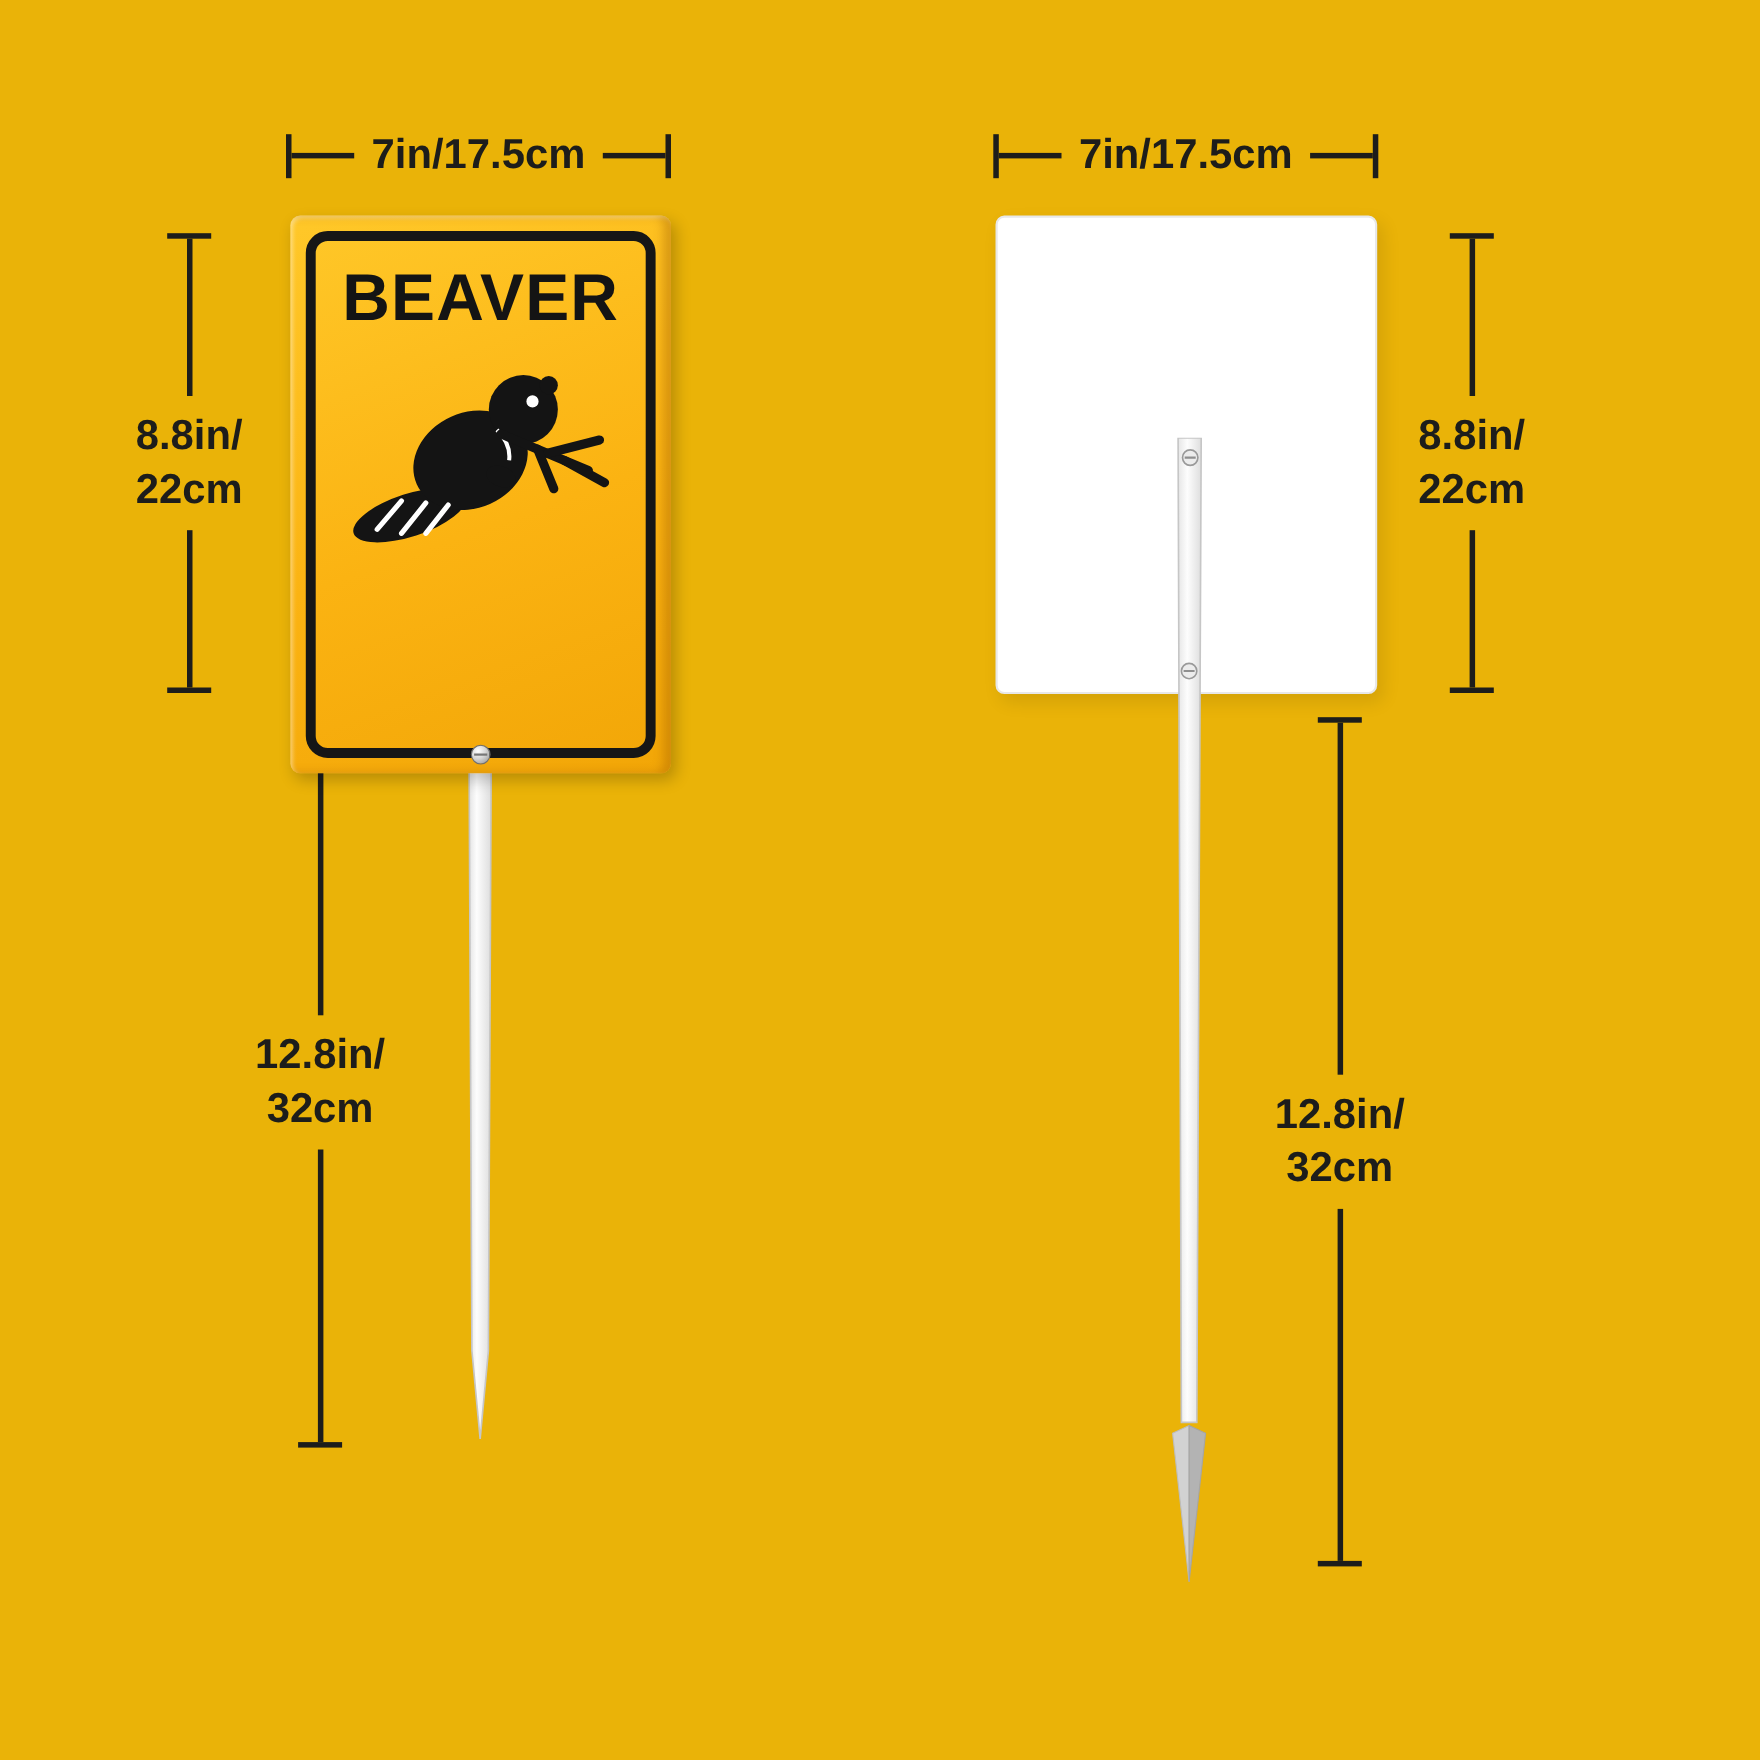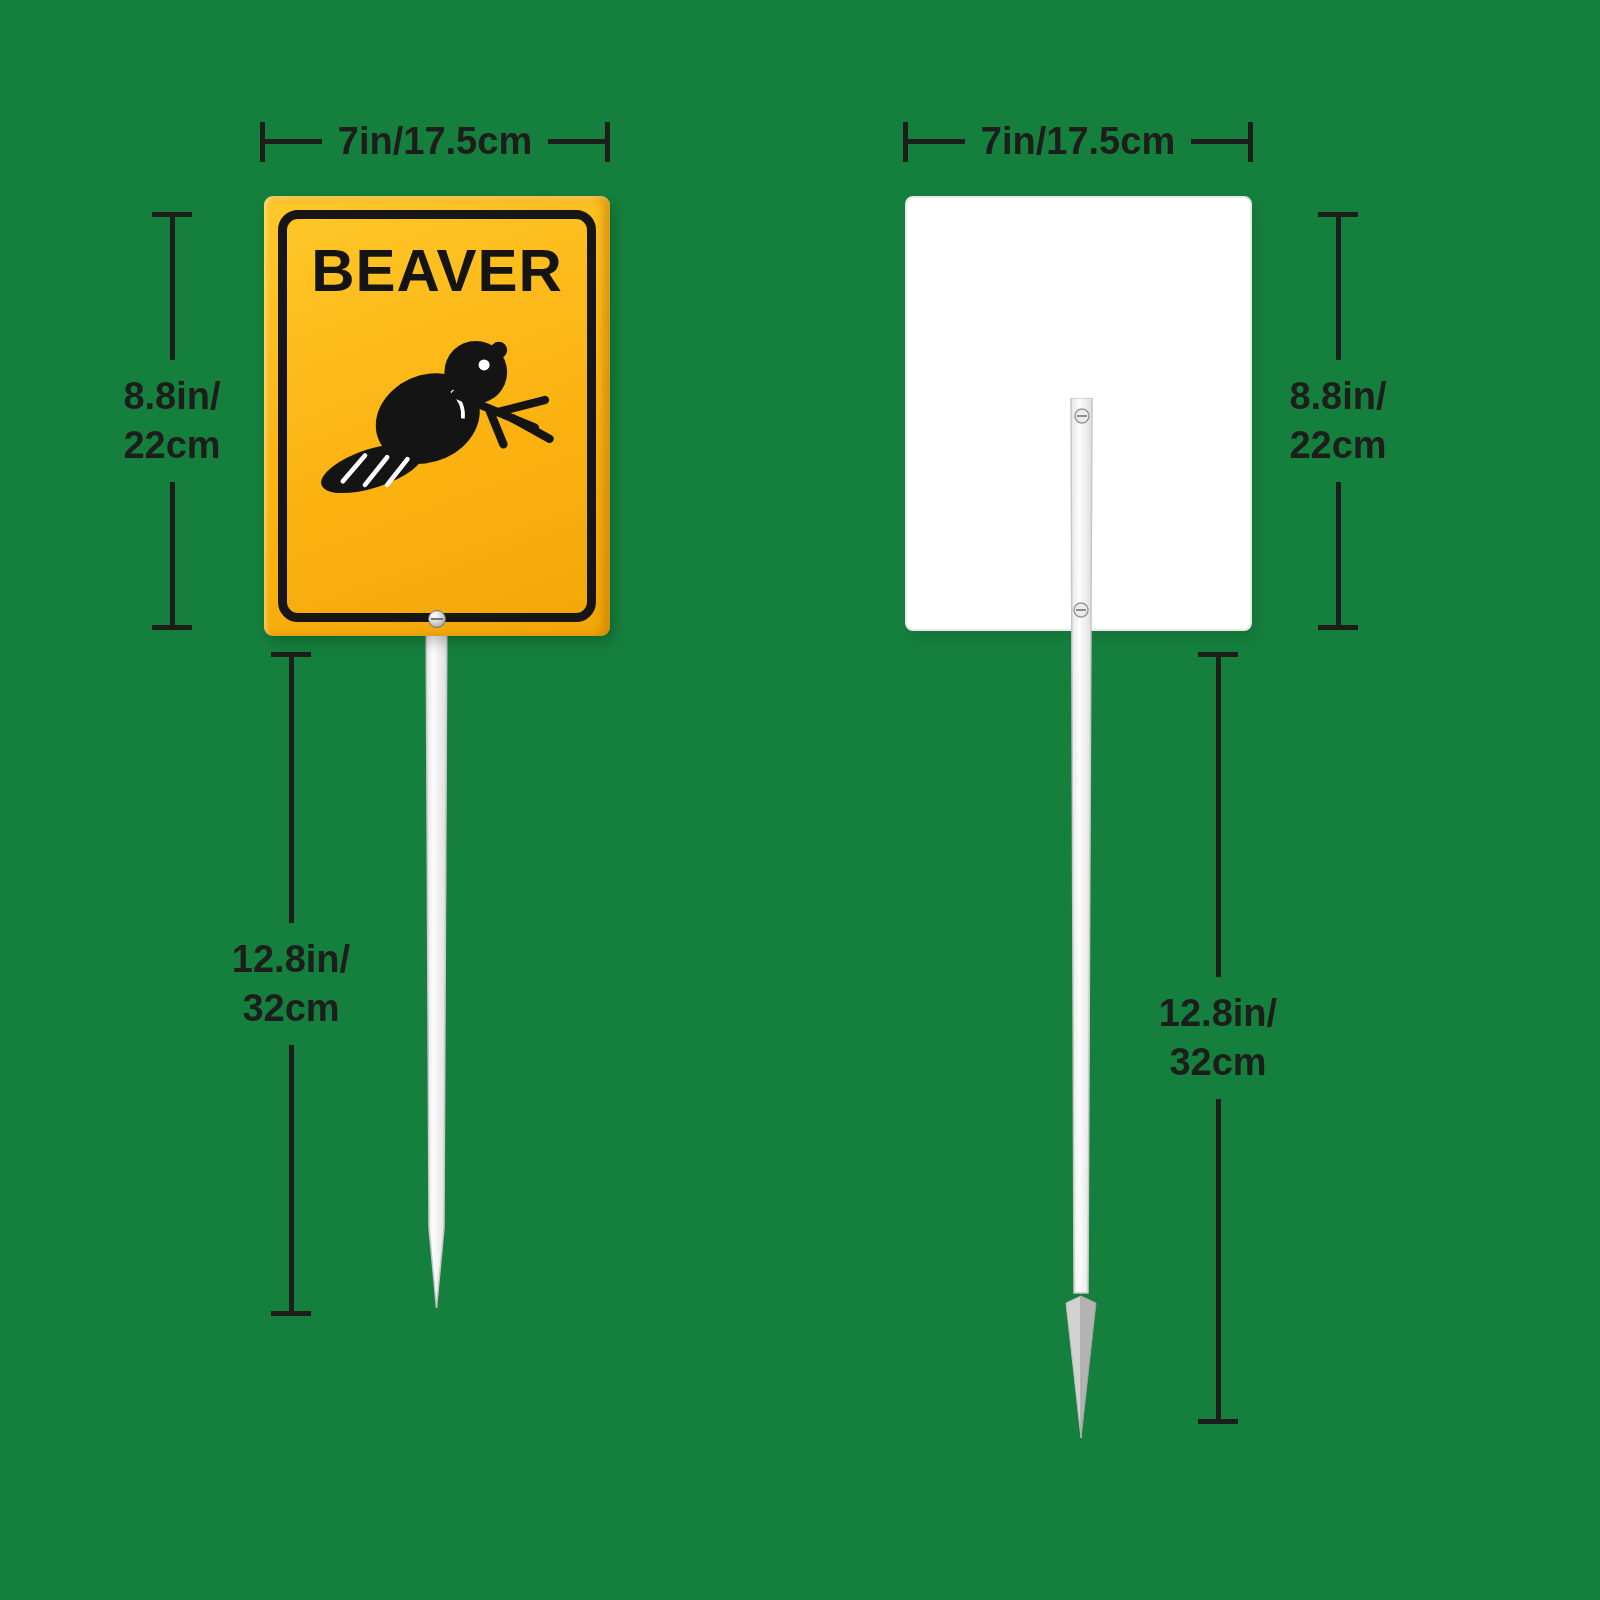--- a/index.html
+++ b/index.html
@@ -1,31 +1,31 @@
 <!DOCTYPE html>
 <html><head>
 <meta charset="utf-8">
 <style>
   html,body{margin:0;padding:0;background:#fff;}
   .canvas{
-    position:relative;width:1600px;height:1600px;background:#15803d;
+    position:relative;width:1600px;height:1600px;background:#eab308;
     font-family:"Liberation Sans",sans-serif;color:#1d1d1b;overflow:hidden;
   }
   
   .dim-h{position:absolute;display:flex;align-items:center;}
   .dim-h .tick{width:5px;height:40px;background:#1d1d1b;flex:0 0 auto;}
   .dim-h .line{flex:1 1 auto;height:5px;background:#1d1d1b;}
   .dim-h .label{padding:0 16px;font-size:38px;font-weight:bold;white-space:nowrap;color:#1d1d1b;}
   .dim-v{position:absolute;display:flex;flex-direction:column;align-items:center;}
   .dim-v .tick{height:5px;width:40px;background:#1d1d1b;flex:0 0 auto;}
   .dim-v .line{flex:1 1 auto;width:5px;background:#1d1d1b;}
   .dim-v .label{padding:12px 0;font-size:38px;font-weight:bold;text-align:center;line-height:1.28;white-space:nowrap;color:#1d1d1b;}
   
   .sign-front{
-    position:absolute;left:264px;top:196px;width:346px;height:440px;
+    position:absolute;left:264px;top:196px;width:346px;height:507px;
     background:linear-gradient(160deg,#ffc829 0%,#fbb312 55%,#f2a607 100%);
     border-radius:9px;
     box-shadow:4px 6px 14px rgba(0,0,0,.22), inset -7px 0 9px rgba(160,95,0,.38), inset 2px 2px 4px rgba(255,255,255,.45);
     z-index:3;
   }
   .sign-front .frame{
     position:absolute;inset:14px;border:9px solid #161616;border-radius:20px;
   }
   .sign-title{
     position:absolute;left:0;right:0;text-align:center;font-weight:bold;color:#141414;

